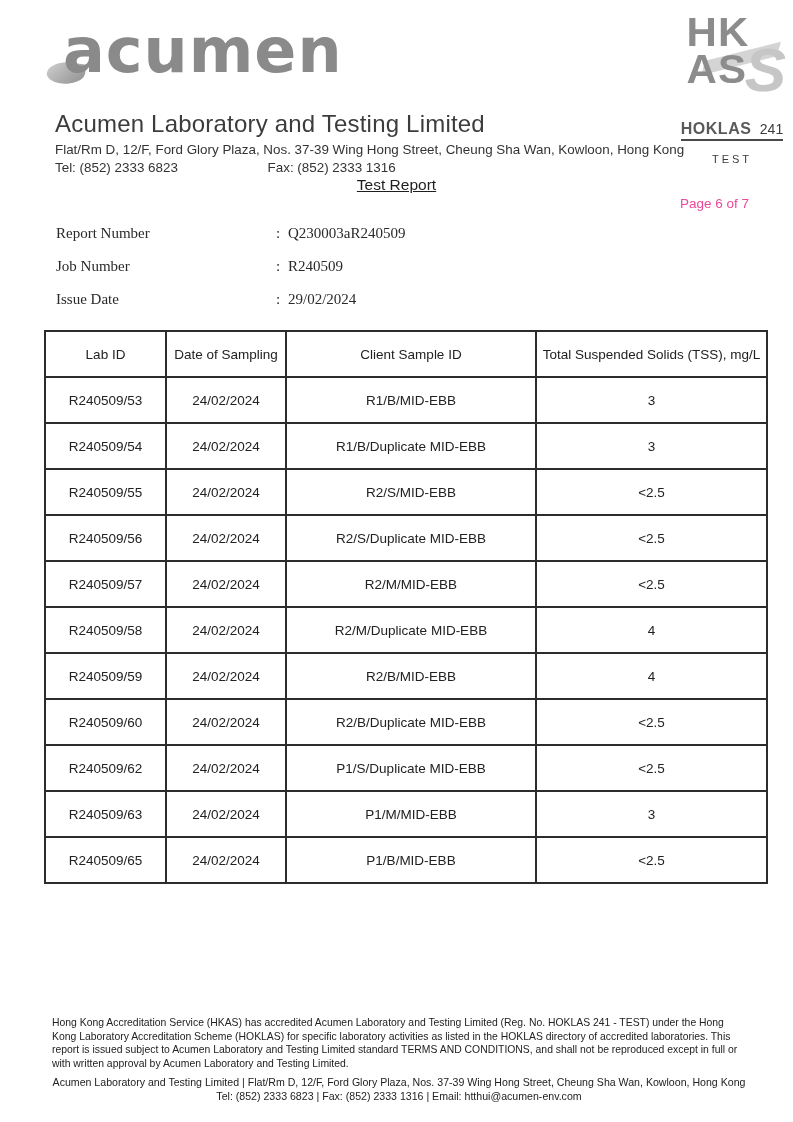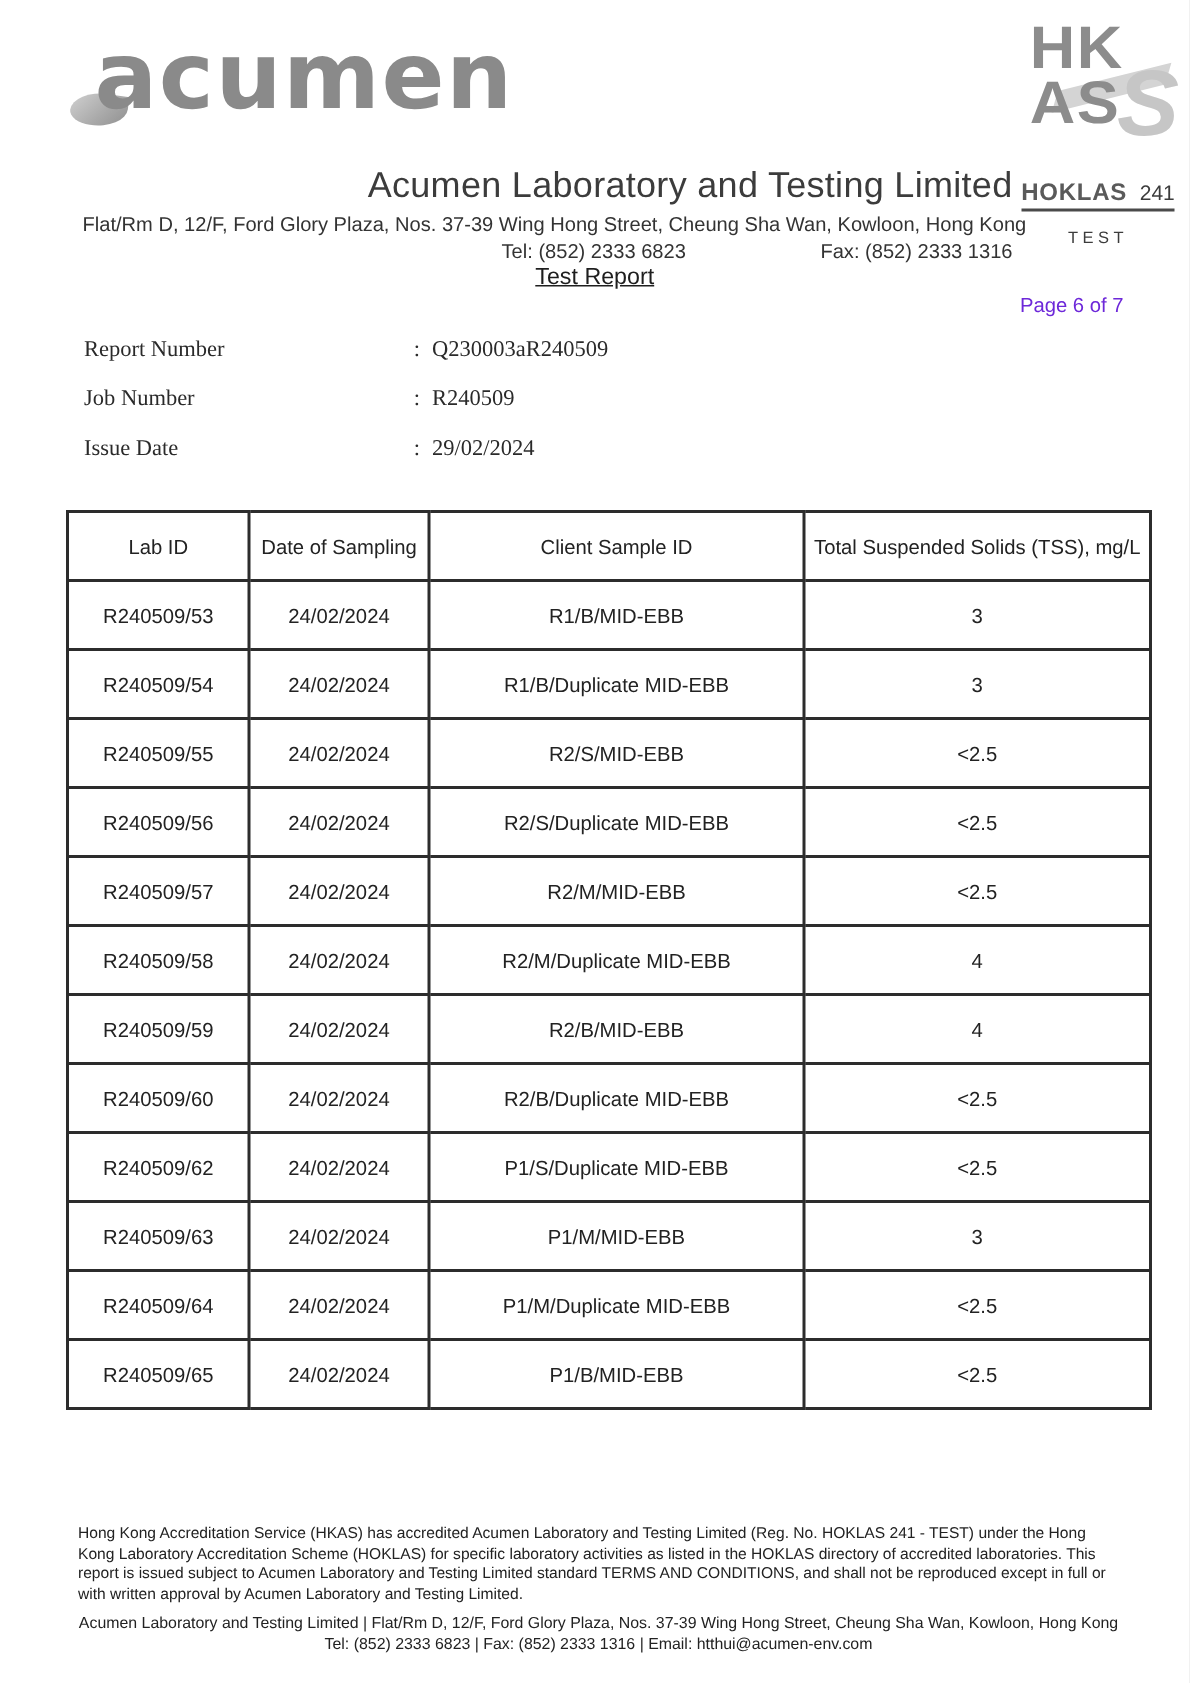--- a/index.html
+++ b/index.html
@@ -9,21 +9,21 @@
     width: 793px;
     height: 1122px;
     margin: 0 auto;
     background: #ffffff;
     font-family: "Liberation Sans", sans-serif;
     color: #2e2e2e;
     overflow: hidden;
   }
 
   
-  .header-left { position: absolute; left: 55px; top: 18px; width: 620px; text-align: right; }
+  .header-left { position: absolute; left: 55px; top: 18px; width: 620px; }
   .logo-wrap { position: relative; height: 84px; }
   .logo-word {
     position: absolute; left: 8px; top: -4px;
     font-family: "DejaVu Sans", sans-serif;
     font-size: 62px; font-weight: bold; letter-spacing: 1px;
     color: #8a8a8a;
   }
   .logo-leaf {
     position: absolute; left: -8px; top: 44px;
     width: 38px; height: 22px;
@@ -70,32 +70,32 @@
 
   
   .report-title {
     position: absolute; left: 0; top: 176px; width: 100%;
     text-align: center; font-size: 15.5px; font-weight: normal;
     text-decoration: underline;
     color: #1e1e1e;
   }
   .page-label {
     position: absolute; right: 44px; top: 196px;
-    font-size: 13.5px; color: #6d28d9;
+    font-size: 13.5px; color: #ec4899;
   }
 
   
   .meta-block { position: absolute; left: 56px; top: 225px; width: 500px; }
   .meta-row { display: flex; margin-bottom: 16px; font-size: 15px; color: #2a2a2a; font-family: Liberation Serif, serif; }
   .meta-label { width: 212px; }
   .meta-sep { width: 20px; text-align: center; }
   .meta-value { flex: 1; }
 
   
-  .table-wrap { position: absolute; left: 44px; top: 340px; width: 722px; }
+  .table-wrap { position: absolute; left: 44px; top: 330px; width: 722px; }
   table.results {
     width: 100%; border-collapse: collapse;
     font-size: 13.5px; color: #222;
     table-layout: fixed;
   }
   table.results th, table.results td {
     border: 2px solid #2c2c2c;
     text-align: center; vertical-align: middle;
     font-weight: normal;
     height: 46px;
@@ -245,26 +245,20 @@
             <td>P1/S/Duplicate MID-EBB</td>
             <td>&lt;2.5</td>
           </tr>
           <tr>
             <td>R240509/63</td>
             <td>24/02/2024</td>
             <td>P1/M/MID-EBB</td>
             <td>3</td>
           </tr>
           <tr>
-            <td>R240509/64</td>
-            <td>24/02/2024</td>
-            <td>P1/M/Duplicate MID-EBB</td>
-            <td>&lt;2.5</td>
-          </tr>
-          <tr>
             <td>R240509/65</td>
             <td>24/02/2024</td>
             <td>P1/B/MID-EBB</td>
             <td>&lt;2.5</td>
           </tr>
         </tbody>
     </table>
   </div>
 
   <div class="footer">

